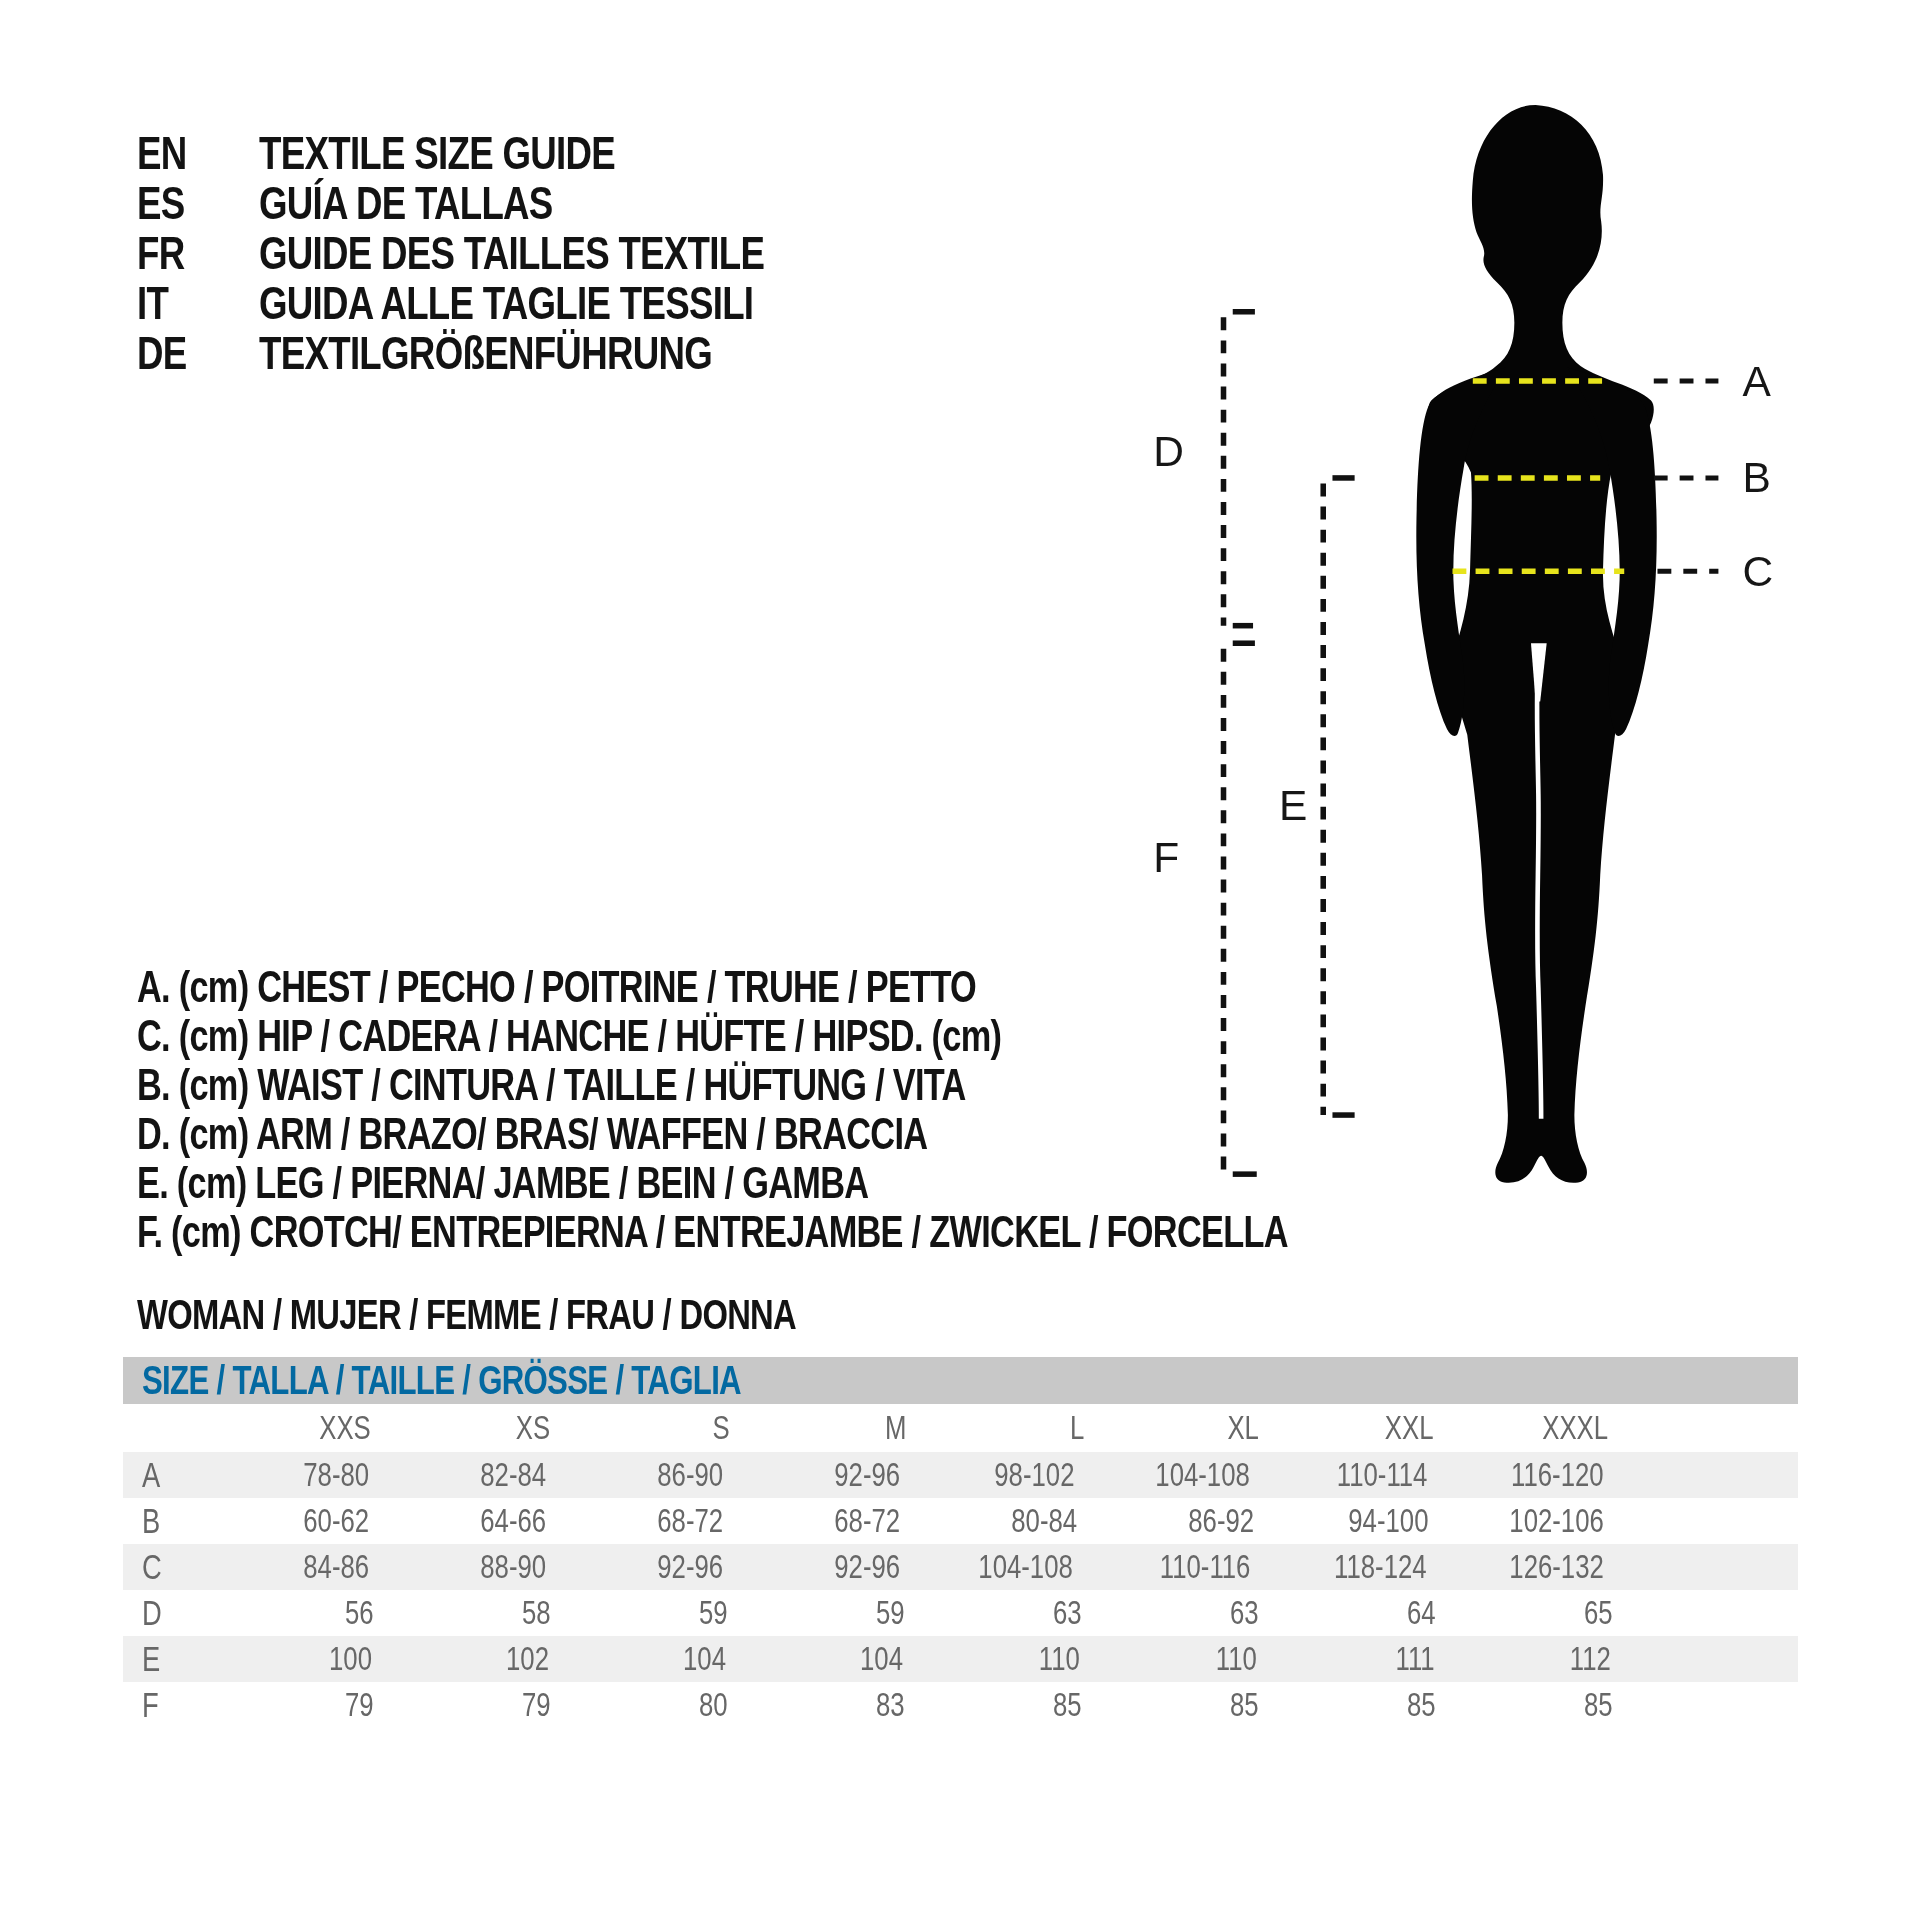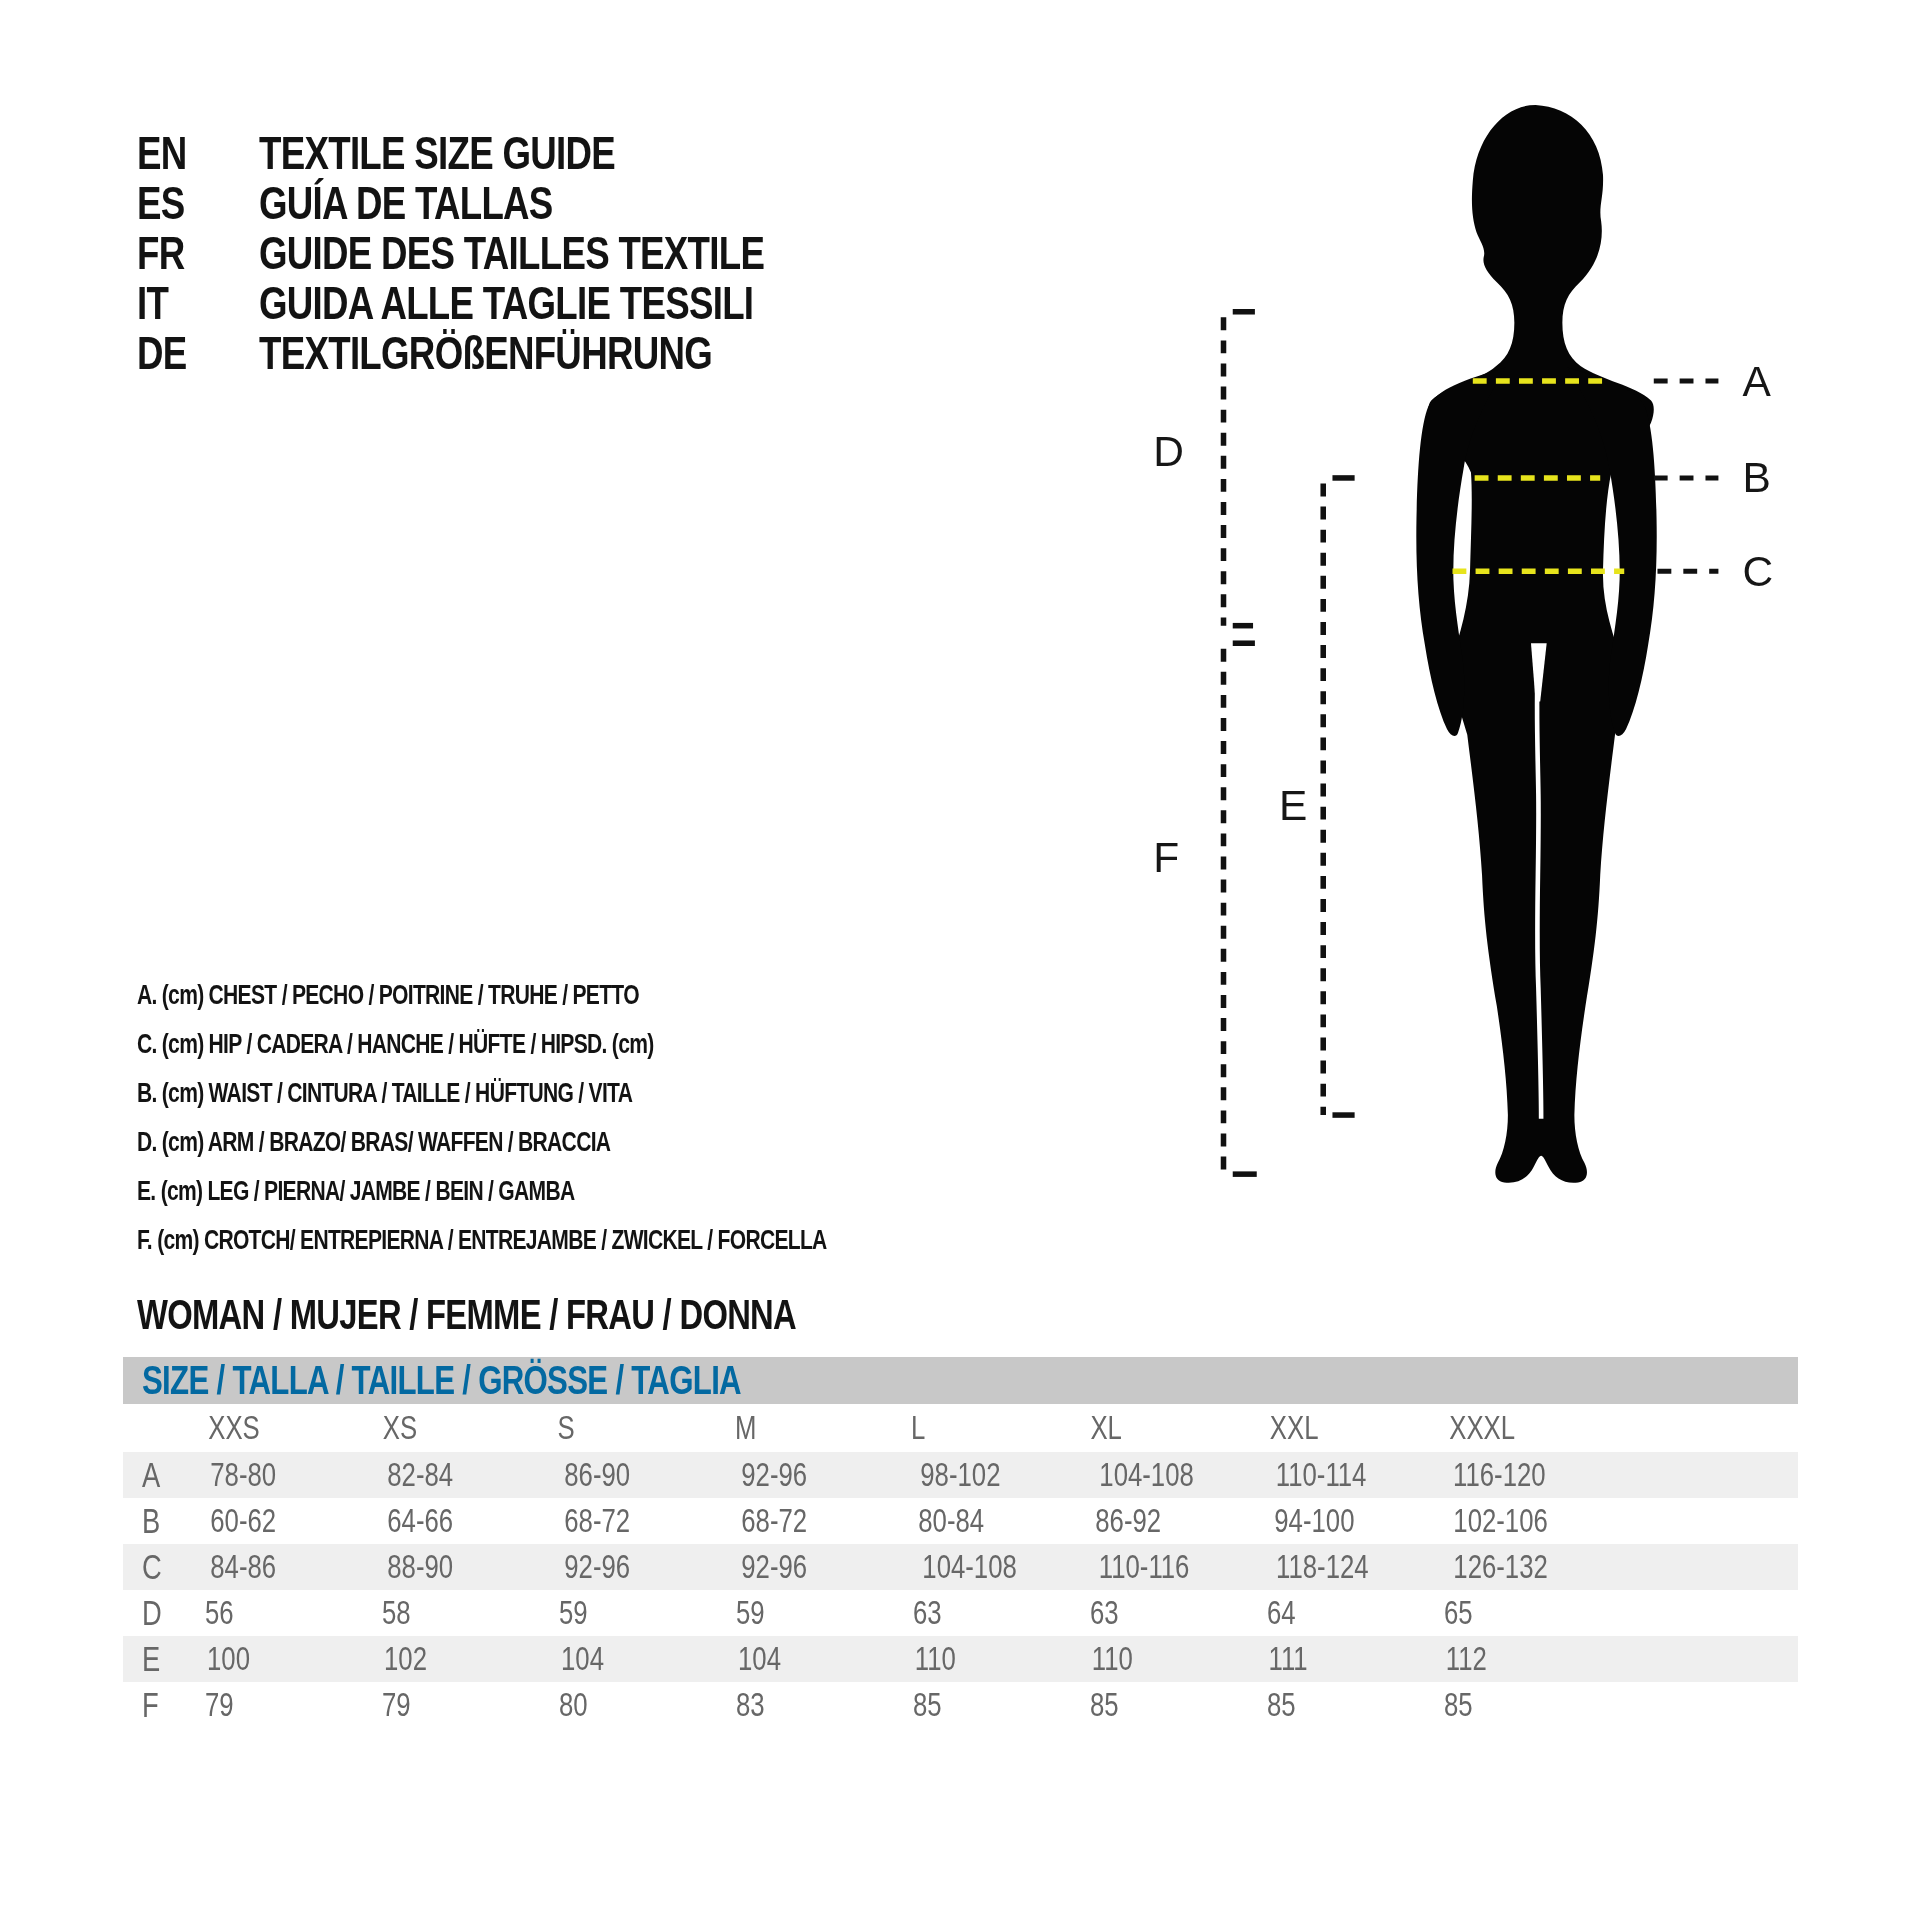--- a/index.html
+++ b/index.html
@@ -14,40 +14,40 @@
   }
   
   .cx{display:inline-block;transform:scaleX(0.78);}
   .ox-l{transform-origin:0 50%;}
   
   .lang-block{position:absolute;left:137px;top:127px;}
   .lang-row{display:flex;height:50px;align-items:center;font-size:47px;font-weight:bold;letter-spacing:-0.9px;}
   .lang-code{width:122px;flex:0 0 122px;}
   
   .legend-block{position:absolute;left:137px;top:962px;}
-  .legend-row{height:49px;display:flex;align-items:flex-end;font-size:27px;font-weight:bold;letter-spacing:-0.9px;}
+  .legend-row{height:49px;display:flex;align-items:flex-start;font-size:44px;font-weight:bold;letter-spacing:-0.9px;}
   
   .gender-line{position:absolute;left:137px;top:1290px;height:49px;display:flex;align-items:center;font-size:42px;font-weight:bold;letter-spacing:-0.9px;}
   
   .figure-wrap{position:absolute;left:1144px;top:92px;width:665px;height:1108px;}
   .figure-wrap svg{display:block;width:665px;height:1108px;}
   .fig-label{font-size:46px;fill:#161616;font-family:"Liberation Sans", sans-serif;}
   
   .size-table{position:absolute;left:123px;top:1357px;width:1675px;}
   .tbl-header{
     height:47px;background:#c8c8c8;display:flex;align-items:center;
     font-size:40px;color:#0369a1;padding-left:18.5px;box-sizing:border-box;font-weight:bold;letter-spacing:-0.9px;
   }
   .tbl-grid-row{
     display:grid;grid-template-columns:78px repeat(8,177px) 1fr;
     height:46px;align-items:center;font-size:33px;color:#676767;
   }
   .tbl-grid-row.sizes{height:48px;font-size:33px;}
   .tbl-grid-row .lbl{padding-left:18.5px;text-align:left;font-size:35px;}
-  .tbl-grid-row .cell{text-align:left;}
+  .tbl-grid-row .cell{text-align:right;}
   .row-striped{background:#efefef;}
 </style>
 </head>
 <body>
 
 <div class="page">
 
   <div class="lang-block">
     <div class="lang-row">
       <span class="lang-code"><span class="cx ox-l">EN</span></span>

